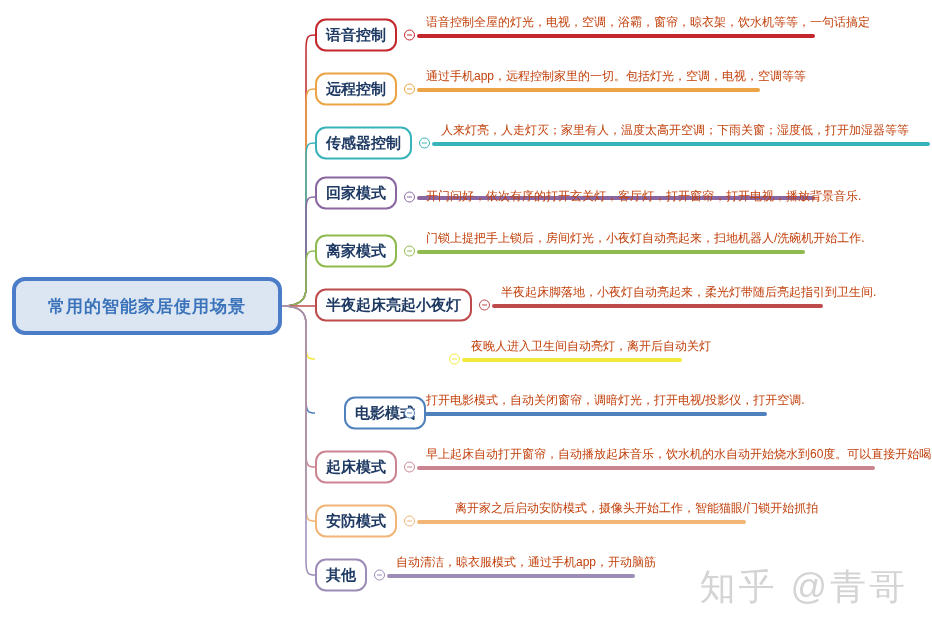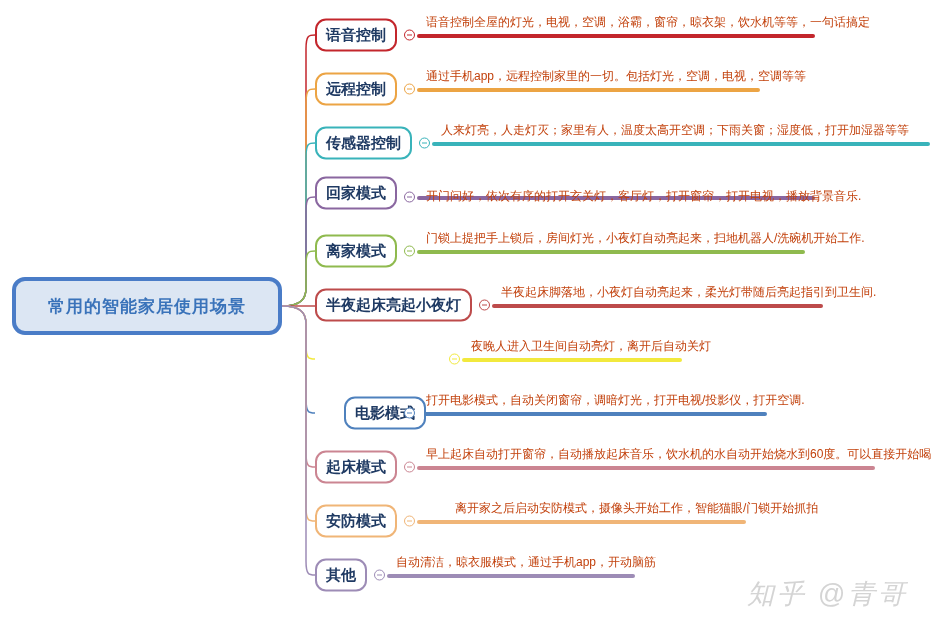--- a/index.html
+++ b/index.html
@@ -31,22 +31,22 @@
     transform:translateY(-50%); z-index:2;
     display:flex; align-items:center; justify-content:center;
   }
   .minus { display:block; width:5px; height:1px; background:#888; }
   .underline { position:absolute; height:4px; border-radius:2px; z-index:1; }
   .desc {
     position:absolute; font-size:12px; color:#c2410c; white-space:nowrap;
     z-index:1;
   }
   .watermark {
-    position:absolute; right:24px; bottom:10px; font-size:27px;
-    color:#d4d4d4; letter-spacing:3px; z-index:3; white-space:nowrap;font-style:italic;
+    position:absolute; right:24px; bottom:10px; font-size:36px;
+    color:#d4d4d4; letter-spacing:3px; z-index:3; white-space:nowrap;
   }
 </style>
 </head>
 <body>
 
 <div class="canvas">
   <svg id="connectors" width="932" height="622">
       <path d="M282,306 C302,306 306,298 306,288 L306,49 C306,35 309,35 315,35" fill="none" stroke="#c3262c" stroke-width="1.5"></path>
       <path d="M282,306 C302,306 306,298 306,288 L306,103 C306,89 309,89 315,89" fill="none" stroke="#eca444" stroke-width="1.5"></path>
       <path d="M282,306 C302,306 306,298 306,288 L306,157 C306,143 309,143 315,143" fill="none" stroke="#39b3ba" stroke-width="1.5"></path>

